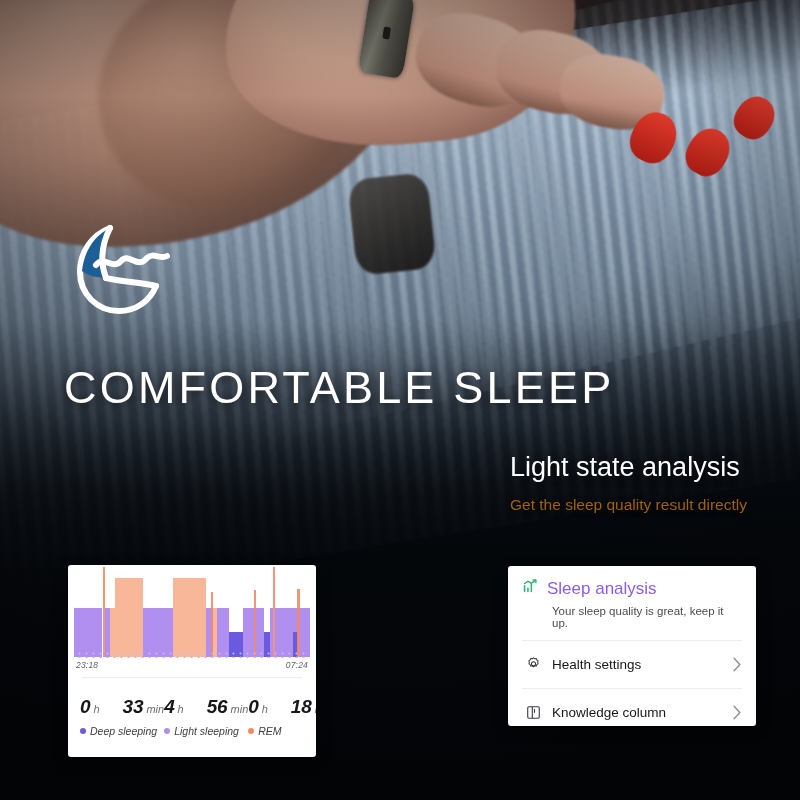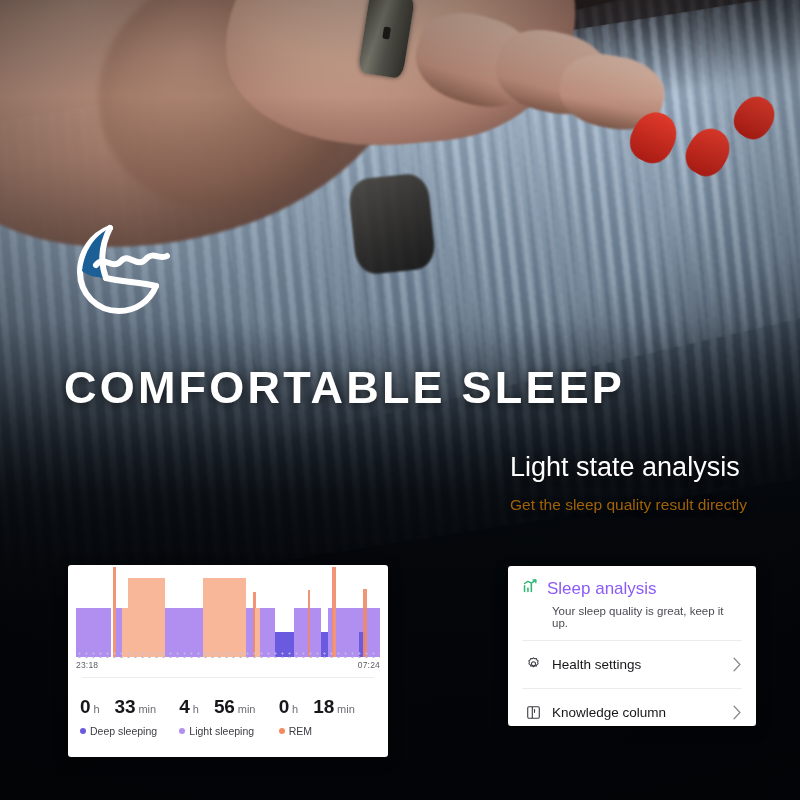--- a/index.html
+++ b/index.html
@@ -96,43 +96,44 @@
       linear-gradient(180deg, rgba(0,0,0,.28) 0%, rgba(0,0,0,0) 12%, rgba(3,6,10,.18) 40%, rgba(4,7,11,.78) 62%, rgba(4,6,10,.95) 78%, #05070a 100%);
   }
 
   
   .content{position:absolute;inset:0;}
 
   .moon-icon{position:absolute;left:66px;top:216px;width:112px;height:100px;}
 
   .headline{
     position:absolute;left:64px;top:362px;
-    color:#fff;font-size:45px;font-weight:bold;letter-spacing:3.2px;
+    color:#fff;font-size:45px;font-weight:normal;letter-spacing:3.2px;
     text-shadow:0 2px 10px rgba(0,0,0,.6);
     white-space:nowrap;
   }
 
   .col-left{position:absolute;left:64px;top:440px;width:370px;}
   .col-right{position:absolute;left:510px;top:452px;width:270px;}
 
   .h2{
     color:#fff;font-size:27px;font-weight:normal;line-height:1.18;
     margin:0;text-shadow:0 2px 8px rgba(0,0,0,.55);
   }
   .sub{
     color:#a16207;font-size:15.5px;line-height:1.33;margin-top:11px;
     text-shadow:0 1px 6px rgba(0,0,0,.55);
   }
 
   
   .card-chart{
-    position:absolute;left:68px;top:565px;width:320px;height:192px;
+    position:absolute;left:68px;top:565px;width:248px;height:192px;
     background:#fff;border-radius:3px;
     box-shadow:0 3px 14px rgba(0,0,0,.45);
     overflow:hidden;
+    font-style:italic;
   }
   .chart-area{position:relative;width:100%;height:104px;margin-top:2px;}
   .bars{position:absolute;left:0;right:0;bottom:14px;top:0;}
   .bar{position:absolute;bottom:0;}
   .axis{
     position:absolute;left:8px;right:8px;bottom:13px;height:2px;
     background-image:radial-gradient(circle, #b9b6d6 0.9px, rgba(0,0,0,0) 1.1px);
     background-size:7px 3px;background-repeat:repeat-x;
   }
   .tick-dots{
@@ -144,21 +145,21 @@
   .t-left{position:absolute;left:8px;bottom:1px;font-size:8.5px;color:#5d5d66;letter-spacing:.2px;}
   .t-right{position:absolute;right:8px;bottom:1px;font-size:8.5px;color:#5d5d66;letter-spacing:.2px;}
 
   .divider{height:1px;background:#ededf1;margin:6px 14px 0 14px;}
 
   .stats{display:flex;padding:18px 10px 0 12px;}
   .stat{flex:1;}
   .stat .val{color:#17171b;white-space:nowrap;}
   .stat .num{font-size:19px;font-weight:bold;letter-spacing:-.2px;}
   .stat .unit{font-size:11px;color:#6c6c75;font-weight:normal;}
-  .stat .lg{margin-left:12px;}
+  .stat .lg{margin-left:20px;}
   .stat .lab{display:flex;align-items:center;margin-top:7px;font-size:10.5px;color:#3c3c44;}
   .dot{width:6px;height:6px;border-radius:50%;margin-right:4px;flex:0 0 auto;}
 
   
   .card-list{
     position:absolute;left:508px;top:566px;width:248px;height:160px;
     background:#fff;border-radius:3px;
     box-shadow:0 3px 14px rgba(0,0,0,.45);
     overflow:hidden;
   }

